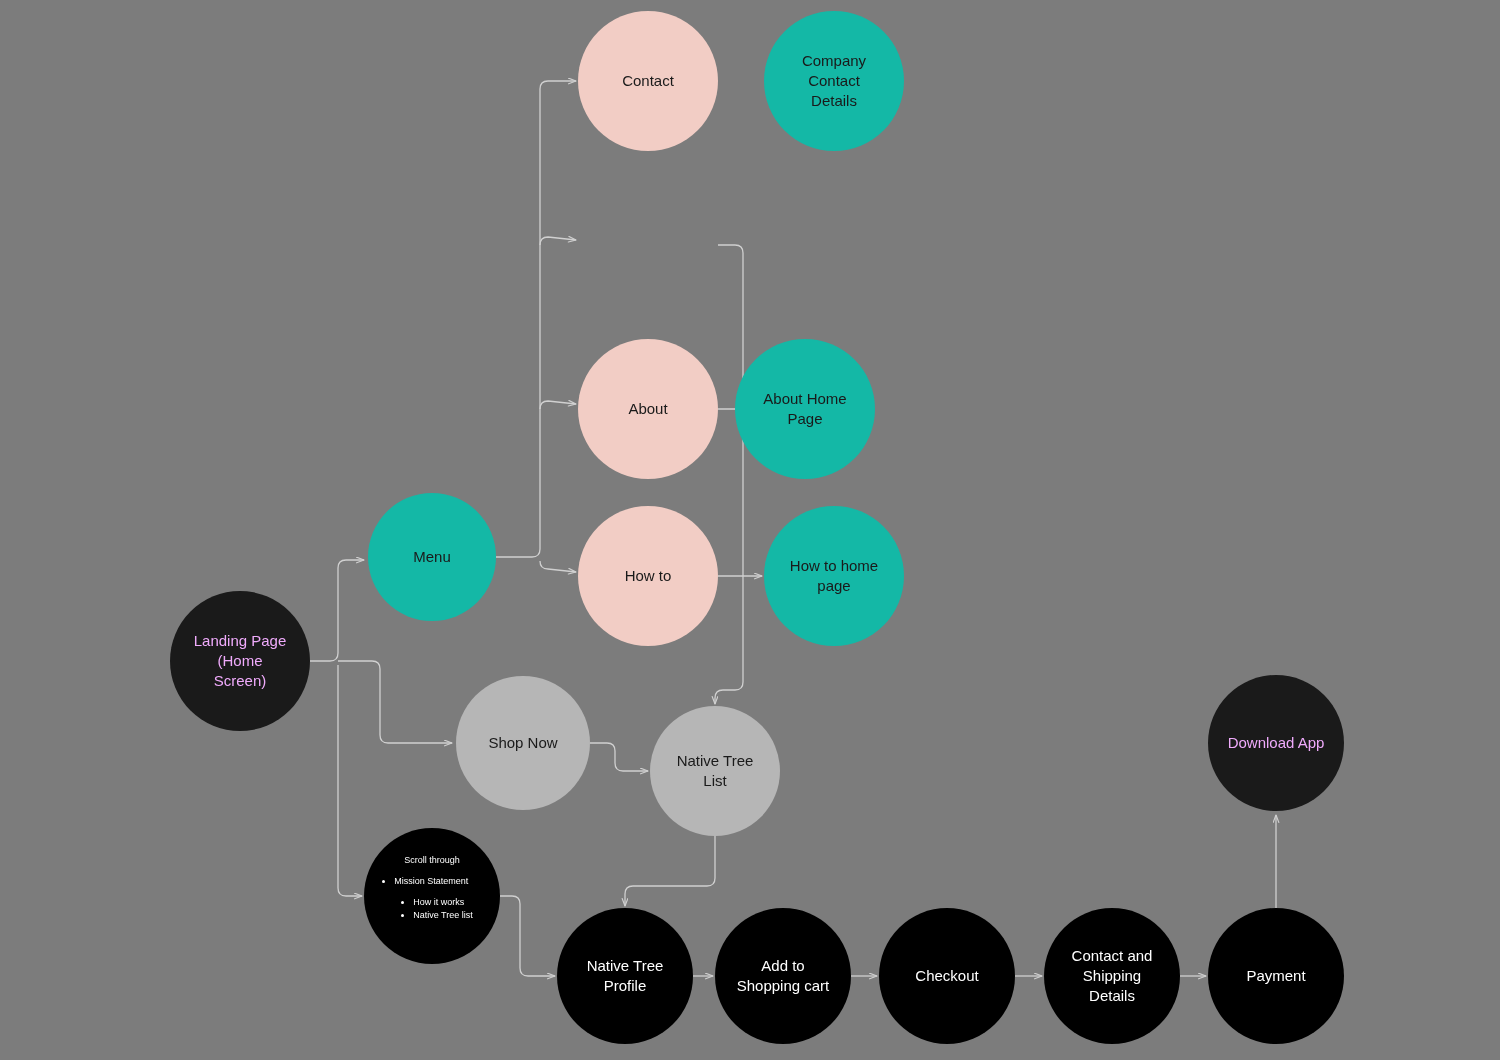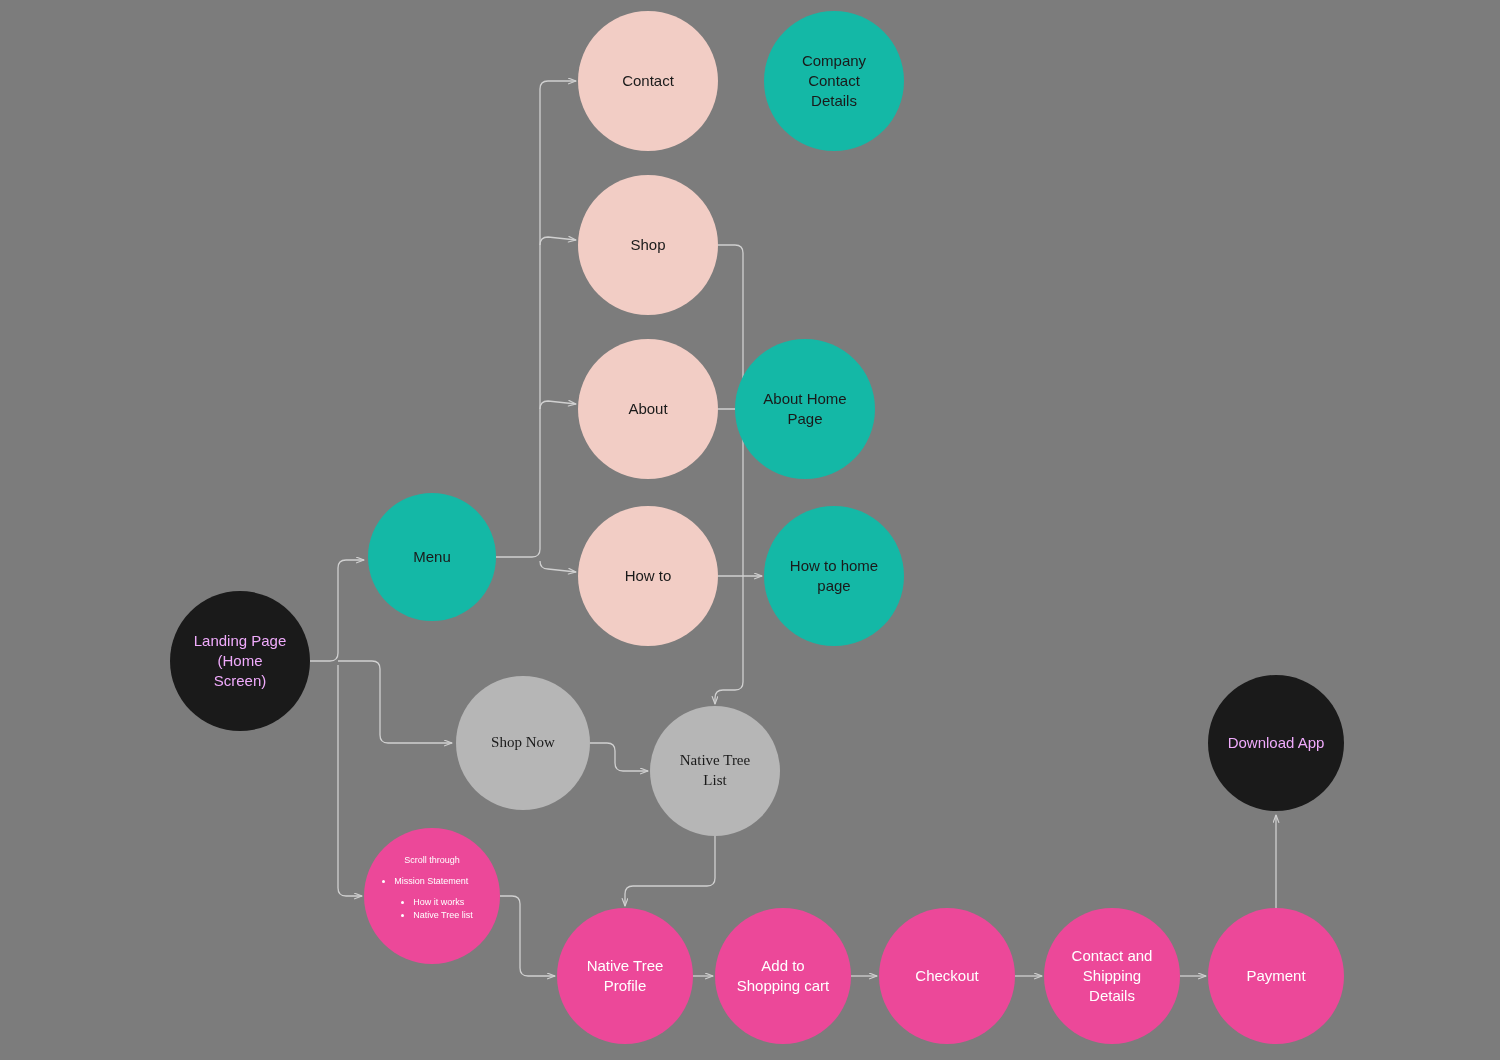--- a/index.html
+++ b/index.html
@@ -48,24 +48,23 @@
     background: #f2cdc5;
     color: #1a1a1a;
   }
   .n-lightgray {
     background: #14b8a6;
     color: #1a1a1a;
   }
   .n-midgray {
     background: #b6b6b6;
     color: #1a1a1a;
-    font-family: Liberation Serif, serif;
   }
   .n-green {
-    background: #ec4899;
+    background: #000000;
     color: #ffffff;
   }
   .fs15 { font-size: 15px; }
   .scroll-node {
     flex-direction: column;
     align-items: center;
     justify-content: center;
     font-size: 9px;
     line-height: 1.45;
   }
@@ -145,23 +144,20 @@
   <div class="node n-pink fs15" style="left:578px;top:11px;width:140px;height:140px;">
     <span class="label">Contact</span>
   </div>
 
   <div class="node n-lightgray fs15" style="left:764px;top:11px;width:140px;height:140px;">
     <span class="label">Company
 Contact
 Details</span>
   </div>
 
-  <div class="node n-pink fs15" style="left:578px;top:175px;width:140px;height:140px;">
-    <span class="label">Shop</span>
-  </div>
 
   <div class="node n-pink fs15" style="left:578px;top:339px;width:140px;height:140px;">
     <span class="label">About</span>
   </div>
 
   <div class="node n-lightgray fs15" style="left:735px;top:339px;width:140px;height:140px;">
     <span class="label">About Home
 Page</span>
   </div>
 

